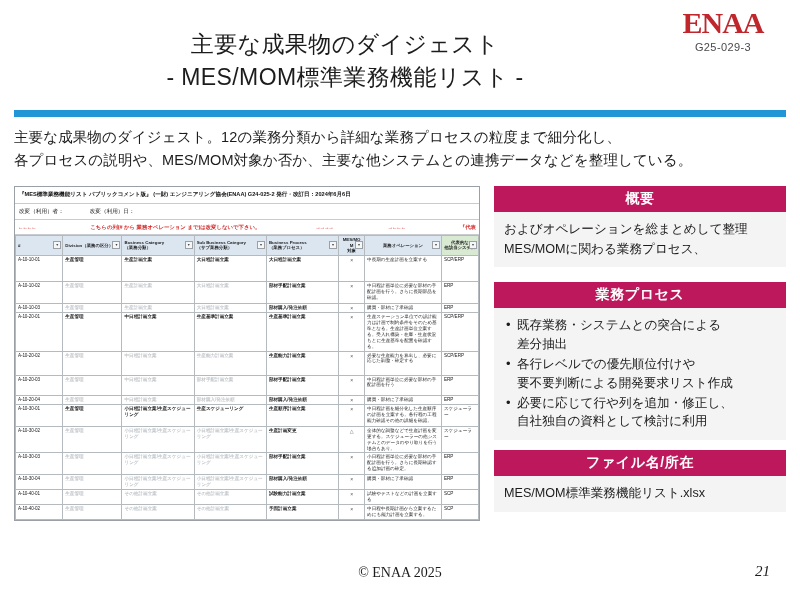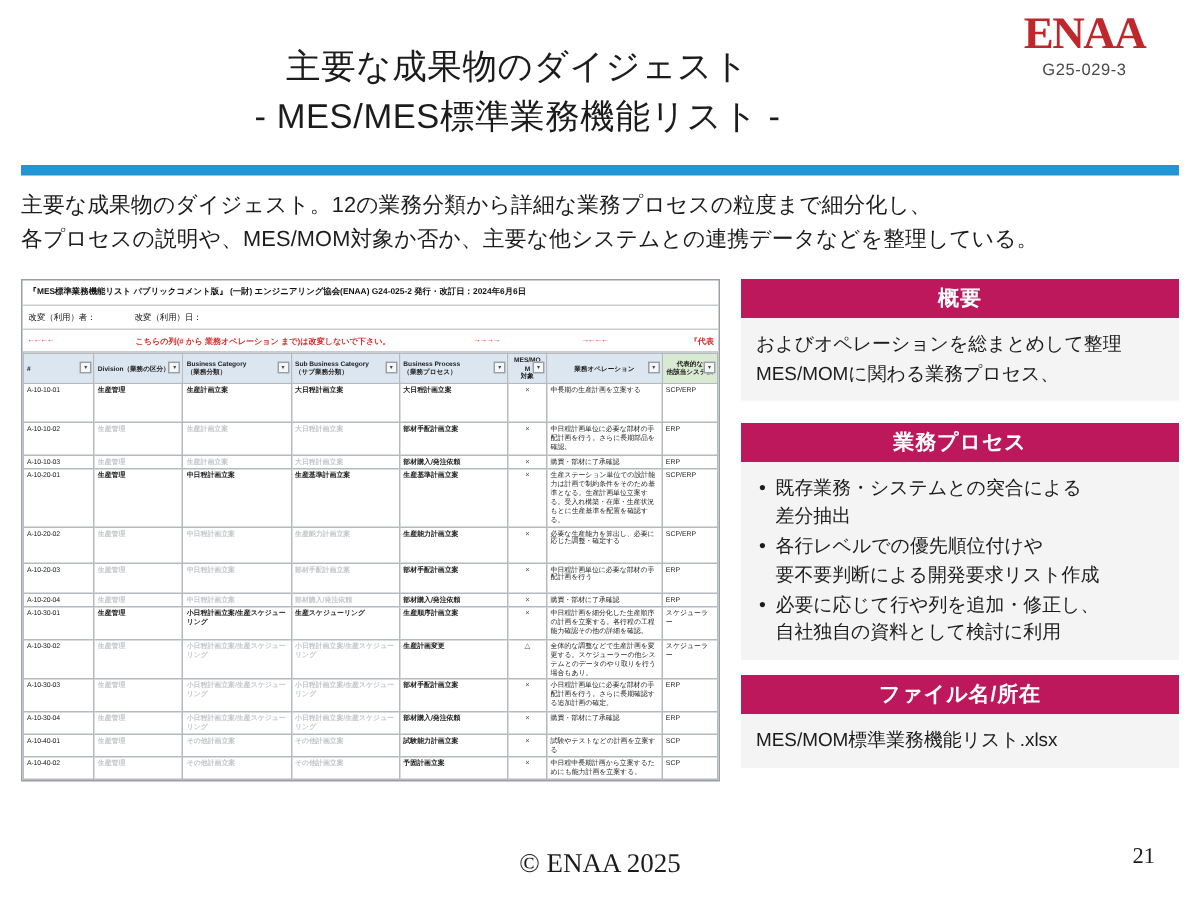--- a/index.html
+++ b/index.html
@@ -68,37 +68,37 @@
   .card-body p{margin:0;}
   .card-body ul{margin:0;padding:0;list-style:none;}
   .card-body li{position:relative;padding-left:13px;margin:0 0 1px 0;line-height:1.5;}
   .card-body li::before{content:"\2022";position:absolute;left:2px;top:-1px;font-size:13px;color:#1c1c1c;}
   #card-overview{top:186px;}
   #card-usage{top:282px;}
   #card-file{top:450px;}
 
   
   .footer-copy{position:absolute;left:0;top:565px;width:800px;text-align:center;
-     font-family:"Liberation Serif","DejaVu Serif",serif;font-size:18px;color:#1c1c1c;}
+     font-family:"Liberation Serif","DejaVu Serif",serif;font-size:14px;color:#1c1c1c;}
   .footer-page{position:absolute;right:30px;top:563px;
-     font-family:"Liberation Serif","DejaVu Serif",serif;font-size:15px;color:#1c1c1c;}
+     font-family:"Liberation Serif","DejaVu Serif",serif;font-size:15px;color:#1c1c1c;font-style:italic;}
 </style>
 </head>
 <body>
 
 <div class="slide">
 
   <div class="logo-wrap">
     <div class="logo-mark">ENAA</div>
     <div class="logo-code">G25-029-3</div>
   </div>
 
   <div class="title-block">
     <div class="title-line">主要な成果物のダイジェスト</div>
-    <div class="title-line">- MES/MES標準業務機能リスト -</div>
+    <div class="title-line">- MES/MOM標準業務機能リスト -</div>
   </div>
 
   <div class="blue-rule"></div>
 
   <div class="lead">
     <p>主要な成果物のダイジェスト。12の業務分類から詳細な業務プロセスの粒度まで細分化し、</p>
     <p>各プロセスの説明や、MES/MOM対象か否か、主要な他システムとの連携データなどを整理している。</p>
   </div>
 
   <div class="sheet">

